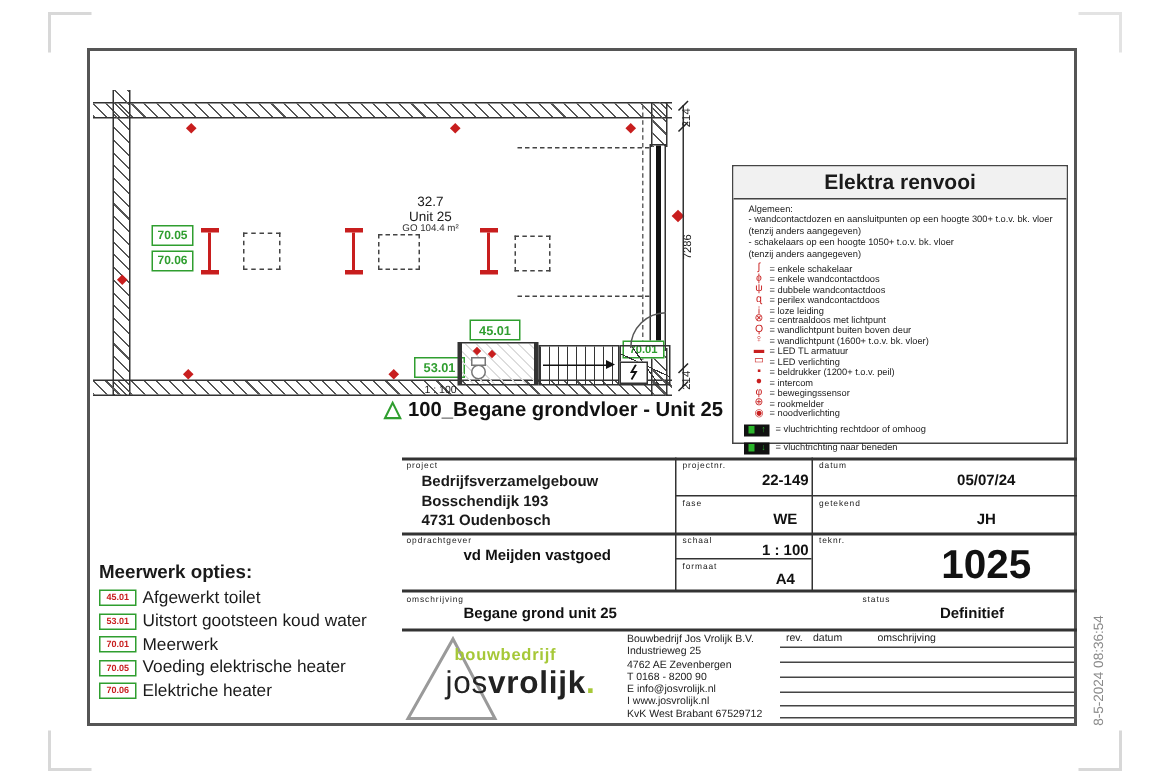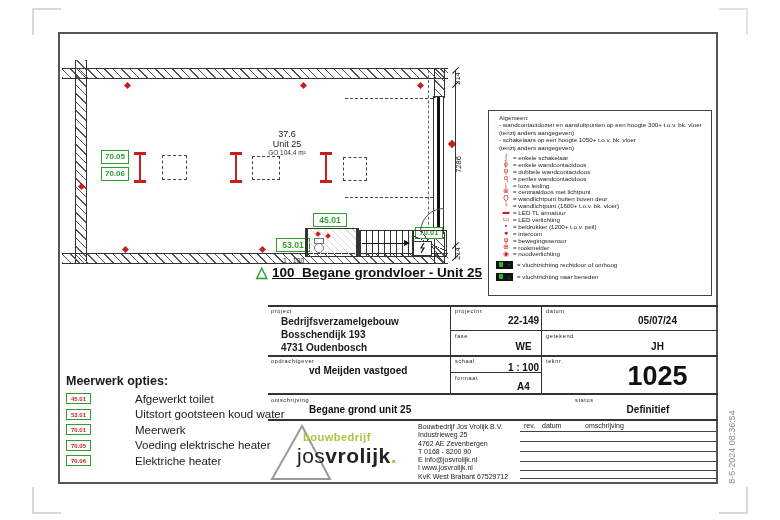--- a/index.html
+++ b/index.html
@@ -47,41 +47,41 @@
   .vline{position:absolute;background:#333;}
   .tb-label{position:absolute;font-size:5.6px;letter-spacing:0.6px;color:#222;}
   .tb-val{position:absolute;font-size:10px;font-weight:bold;color:#111;margin-left:28px;}
   .tb-center{text-align:center;}
   
   #meerwerk{position:absolute;left:66px;top:374px;}
   .mw-title{font-size:12.5px;font-weight:bold;margin-bottom:3px;}
   .mw-row{display:flex;align-items:center;height:15.5px;}
   .mw-code{width:25px;height:11px;border:1.2px solid #2f9e2f;color:#c81e1e;font-size:6px;font-weight:bold;
            text-align:center;line-height:11px;flex:none;box-sizing:border-box;background:#fff;}
-  .mw-label{font-size:11.5px;padding-left:4px;white-space:nowrap;margin-left:40px;}
+  .mw-label{font-size:11.5px;padding-left:4px;white-space:nowrap;}
   
   .stair-treads{position:absolute;border:1px solid #333;
       background:repeating-linear-gradient(90deg,#333 0,#333 1px,transparent 1px,transparent 6px);box-sizing:border-box;}
   .stair-wind{position:absolute;border:1px solid #333;box-sizing:border-box;
       background:linear-gradient(55deg,transparent 49%,#333 49%,#333 51%,transparent 51%),
                  linear-gradient(25deg,transparent 49%,#333 49%,#333 51%,transparent 51%);}
   .stair-arrow{position:absolute;border-top:1.2px solid #111;}
   .stair-arrow:after{content:"";position:absolute;right:-2px;top:-4px;border-left:6px solid #111;
       border-top:3.5px solid transparent;border-bottom:3.5px solid transparent;}
   #toilet{position:absolute;border:1.5px solid #333;border-left:3px solid #333;border-right:3px solid #333;
       background:repeating-linear-gradient(45deg,#ddd 0,#ddd 1px,transparent 1px,transparent 5px);box-sizing:border-box;}
   .wc-bowl{position:absolute;width:8px;height:8px;border:1px solid #777;border-radius:50%;background:#fff;}
   .wc-tank{position:absolute;width:8px;height:4px;border:1px solid #777;background:#fff;}
   #meterkast{position:absolute;border:1.4px solid #333;background:#fff;box-sizing:border-box;
       display:flex;align-items:center;justify-content:center;}
   .door-arc{position:absolute;border:1px solid #555;border-radius:50%;
       clip-path:polygon(0 0,50% 0,50% 50%,0 50%);box-sizing:border-box;}
   .window-frame{position:absolute;border:1px solid #333;box-sizing:border-box;
       background:linear-gradient(to right,transparent 0 3.5px,#111 3.5px 6.5px,transparent 6.5px);}
-  .plan-title{position:absolute;font-weight:bold;font-size:13.5px;color:#111;white-space:nowrap;text-decoration:underline;}
+  .plan-title{position:absolute;font-weight:bold;font-size:13.5px;color:#111;white-space:nowrap;}
   .tri{position:absolute;color:#2f9e2f;font-size:15px;font-weight:bold;}
   
   #logo-tri{position:absolute;}
   .logo-top{position:absolute;color:#a6c838;font-size:11px;font-weight:bold;letter-spacing:0.5px;}
   .logo-main{position:absolute;font-size:21px;color:#222;white-space:nowrap;letter-spacing:0.5px;}
   .logo-main .thin{font-weight:300;margin-top:21px;}
   .logo-main .bold{font-weight:800;}
   .logo-main .dot{color:#a6c838;font-weight:800;}
   .company{position:absolute;font-size:7px;line-height:8.3px;color:#222;}
   
@@ -124,21 +124,21 @@
 
     <div class="red-mark" style="left:125px;top:83px;"></div>
     <div class="red-mark" style="left:301px;top:83px;"></div>
     <div class="red-mark" style="left:418px;top:83px;"></div>
     <div class="red-mark" style="left:123px;top:247px;"></div>
     <div class="red-mark" style="left:260px;top:247px;"></div>
     <div class="red-mark" style="left:79px;top:184px;"></div>
     <div class="red-mark" style="left:449px;top:141px;width:6px;height:6px;"></div>
 
     <div class="abs" style="left:250px;top:129px;width:74px;text-align:center;">
-      <div style="font-size:9px;">37.6</div>
+      <div style="font-size:9px;">32.7</div>
       <div style="font-size:9px;">Unit 25</div>
       <div style="font-size:6.5px;color:#333;">GO 104.4 m²</div>
     </div>
 
     <div class="green-box" style="left:101px;top:150px;width:28px;height:14px;font-size:8px;line-height:12px;">70.05</div>
     <div class="green-box" style="left:101px;top:167px;width:28px;height:14px;font-size:8px;line-height:12px;">70.06</div>
     <div class="green-box" style="left:313px;top:213px;width:34px;height:14px;font-size:8.5px;line-height:12px;">45.01</div>
     <div class="green-box" style="left:276px;top:238px;width:34px;height:14px;font-size:8.5px;line-height:12px;">53.01</div>
     <div class="green-box" style="left:415px;top:227px;width:28px;height:12px;font-size:7.5px;line-height:10px;">70.01</div>
 
@@ -168,20 +168,21 @@
     <div class="dim-label" style="left:451px;top:74px;">214</div>
     <div class="dim-label" style="left:450px;top:160px;">7286</div>
     <div class="dim-label" style="left:451px;top:249px;">214</div>
 
     <div class="abs" style="left:283px;top:257px;font-size:7px;">1 : 100</div>
     <div class="tri" style="left:256px;top:263px;">△</div>
     <div class="plan-title" style="left:272px;top:265px;">100_Begane grondvloer - Unit 25</div>
   </div>
 
   <div id="legend">
+    <div class="hdr">Elektra renvooi</div>
     <div class="body">
       <div class="gen">
         <div>Algemeen:</div>
         <div>
 
             <div>- wandcontactdozen en aansluitpunten op een hoogte 300+ t.o.v. bk. vloer</div>
 
             <div>(tenzij anders aangegeven)</div>
 
             <div>- schakelaars op een hoogte 1050+ t.o.v. bk. vloer</div>

